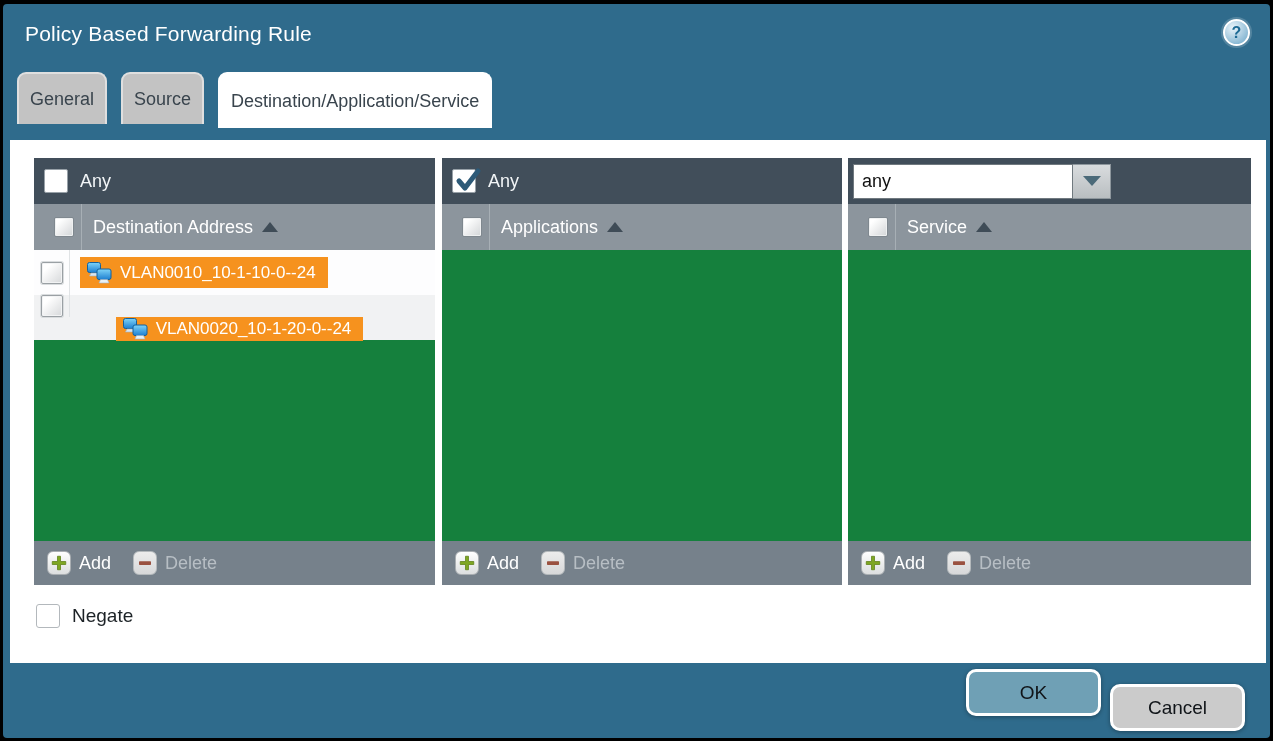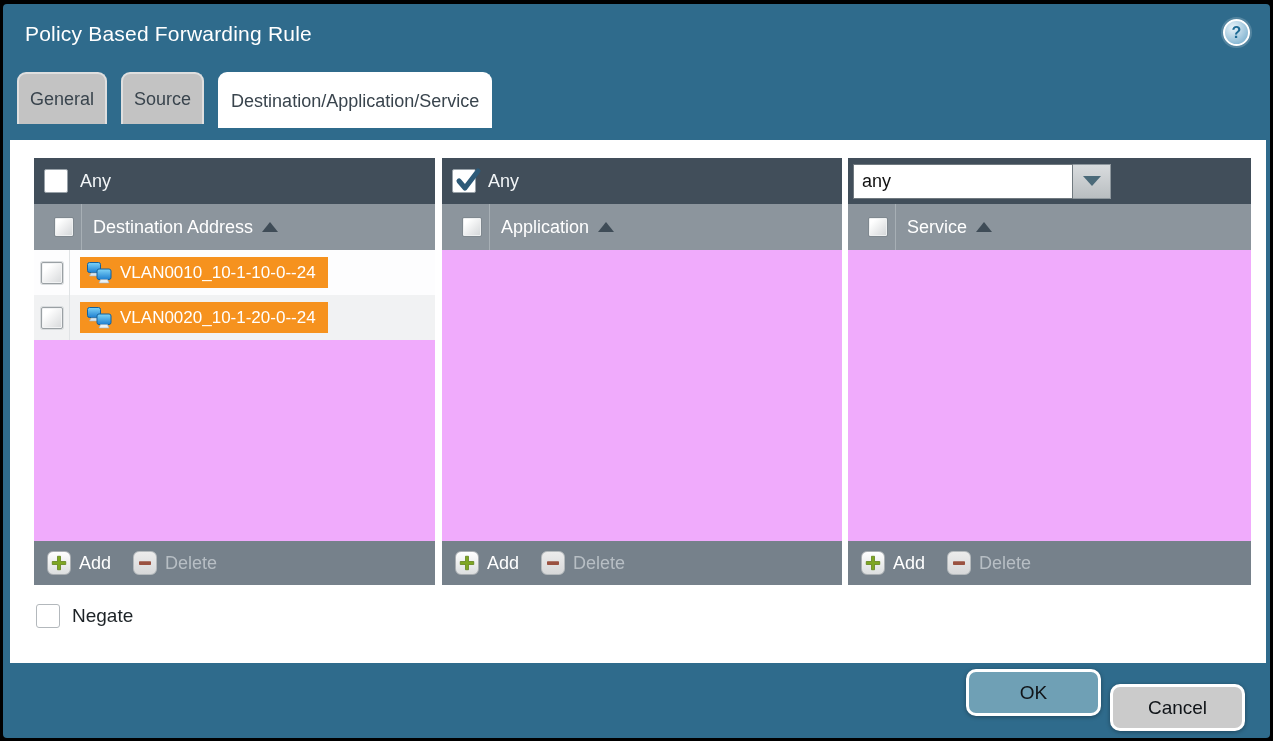--- a/index.html
+++ b/index.html
@@ -28,24 +28,24 @@
   .panel3 { left:838px; width:403px; }
 
   .panel-top { height:46px; background:#414e5a; display:flex; align-items:center; padding-left:10px; flex:0 0 auto; }
   .panel-top .any-label { color:#f2f5f7; font-size:18px; margin-left:12px; }
 
   .colhead { height:46px; background:#8c959d; display:flex; align-items:center; flex:0 0 auto;padding-left:12px; }
   .colhead .cbcell { width:36px; display:flex; justify-content:center; align-items:center; align-self:stretch; border-right:1px solid #a7afb5; }
   .colhead .collabel { color:#fff; font-size:18px; margin-left:11px; }
   .sort-up { width:0; height:0; border-left:8px solid transparent; border-right:8px solid transparent; border-bottom:10px solid #3f4c57; margin-left:9px; display:inline-block; }
 
-  .list { flex:1 1 auto; background:#f0abfc; overflow:hidden; }
+  .list { flex:1 1 auto; background:#15803d; overflow:hidden; }
   .row { height:45px; display:flex; align-items:center; }
   .row.odd  { background:#fdfdfe; }
-  .row.even { background:#f1f2f3; }
+  .row.even { background:#f1f2f3;flex-direction:column; }
   .row .cbcell { width:36px; align-self:stretch; display:flex; justify-content:center; align-items:center; border-right:1px solid #e0e3e5; }
   .chip { margin-left:10px; height:31px; display:inline-flex; align-items:center; gap:7px; padding:0 12px 0 6px; background:#f6921e; }
   .chip .chip-label { color:#fff; font-size:17px; white-space:nowrap; }
 
   .panel-footer { height:44px; background:#76818b; display:flex; align-items:center; padding-left:13px; flex:0 0 auto; }
   .footbtn { display:flex; align-items:center; gap:8px; cursor:pointer; }
   .footbtn + .footbtn { margin-left:22px;gap:8px; }
   .footbtn .flabel { font-size:18px; color:#fff; }
   .footbtn.disabled { cursor:default; }
   .footbtn.disabled .flabel { color:#b7bec4; }
@@ -176,21 +176,21 @@
           <svg width="28" height="28" viewBox="0 0 28 28">
               <path d="M5 14 L11 21 L24 4" fill="none" stroke="#2d5a78" stroke-width="5" stroke-linecap="round" stroke-linejoin="round"></path>
             </svg>
         </div>
         <span class="any-label">Any</span>
       </div>
       <div class="colhead">
         <div class="cbcell">
             <div class="cb-head"></div>
           </div>
-        <span class="collabel">Application</span>
+        <span class="collabel">Applications</span>
         <span class="sort-up"></span>
       </div>
       <div class="list"></div>
       <div class="panel-footer">
         <div class="footbtn">
           <span class="icon-add">
             <svg width="18" height="18" viewBox="0 0 24 24">
                 <path d="M10 3h4v7h7v4h-7v7h-4v-7H3v-4h7z" fill="#7ea722" stroke="#5e7f16" stroke-width="1"></path>
               </svg>
           </span>

